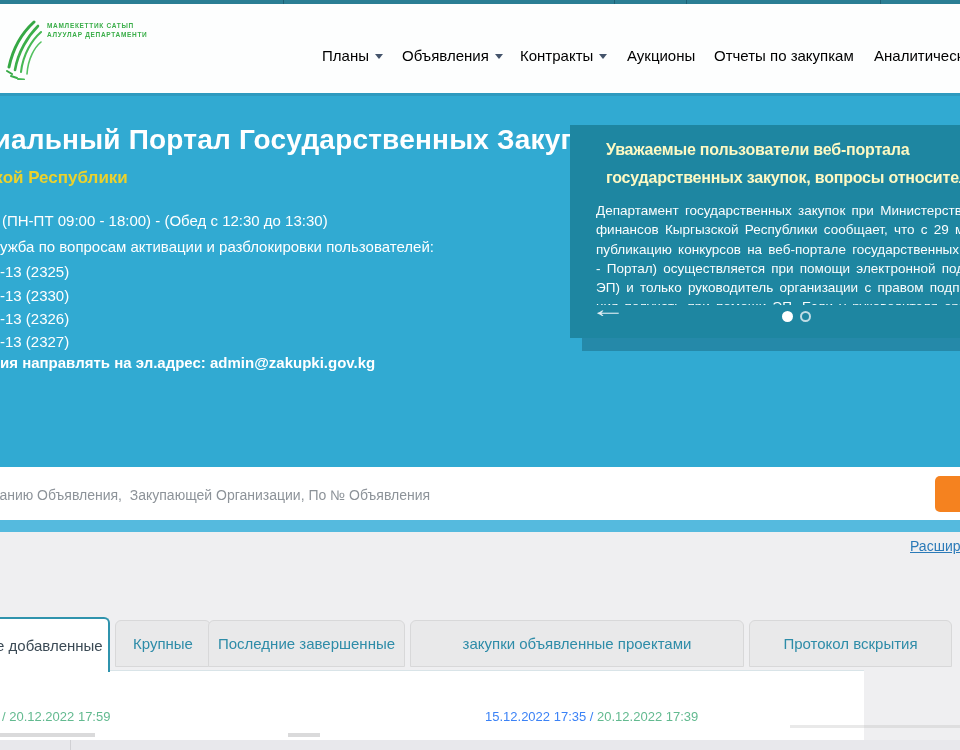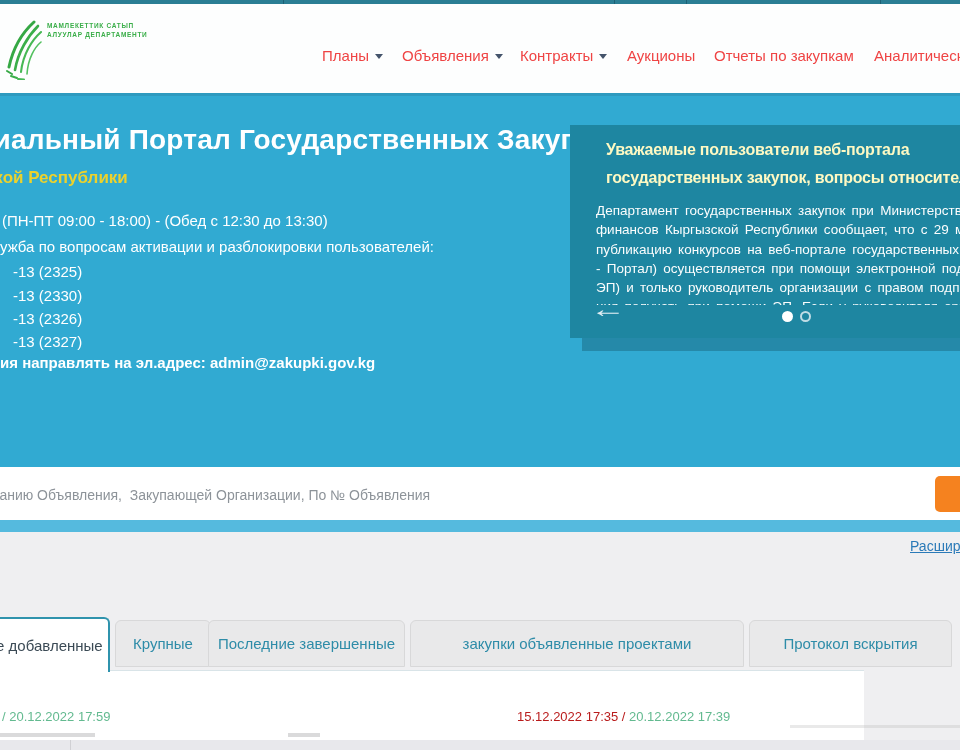--- a/index.html
+++ b/index.html
@@ -9,30 +9,30 @@
   }
   
   .topstrip{position:absolute;left:0;top:0;width:960px;height:4px;background:#2b7e94;}
   .topstrip .tick{position:absolute;top:0;width:1px;height:4px;background:#1d6075;}
   
   .site-header{position:absolute;left:0;top:4px;width:960px;height:89px;background:#fdfefe;}
   .logo{position:absolute;left:6px;top:16px;display:flex;align-items:flex-start;cursor:pointer;}
   .logo-text{margin-left:5px;}
   .logo-title{font-size:31px;font-weight:bold;color:#3aae49;letter-spacing:2px;line-height:1.05;}
   .logo-sub{font-size:6.5px;color:#3aae49;letter-spacing:0.7px;margin-top:2px;font-weight:bold;}
-  .nav-item{position:absolute;top:43px;font-size:15px;color:#ef4444;cursor:pointer;white-space:nowrap;}
+  .nav-item{position:absolute;top:43px;font-size:15px;color:#000000;cursor:pointer;white-space:nowrap;}
   .caret{display:inline-block;width:0;height:0;border-left:4px solid transparent;border-right:4px solid transparent;border-top:5px solid #44546b;margin-left:6px;vertical-align:2px;}
   
   .banner{position:absolute;left:0;top:93px;width:960px;height:374px;background:#31aad2;border-top:3px solid #2e9abf;box-sizing:border-box;}
   .banner .t{position:absolute;white-space:nowrap;color:#fff;}
   .banner-title{left:-88px;top:28px;font-size:28px;font-weight:bold;letter-spacing:0.2px;}
   .banner-subtitle{left:-80px;top:72px;font-size:17px;font-weight:bold;color:#ecd22c !important;}
   .line-hours{left:2px;top:116px;font-size:15px;}
   .line-support{left:0px;top:142px;font-size:15px;}
-  .phone{font-size:15px;left:0px;padding-left:13px;}
+  .phone{font-size:15px;left:0px;}
   .p0{top:167px}.p1{top:191px}.p2{top:214px}.p3{top:237px}
   .line-email{left:0px;top:258px;font-size:15px;font-weight:bold;}
   
   .announce{position:absolute;left:570px;top:29px;width:560px;height:213px;background:#1e86a1;box-shadow:12px 13px 0 rgba(16,77,95,0.35);}
   .announce .h{position:absolute;left:36px;font-size:16px;font-weight:bold;color:#fef9c3;white-space:nowrap;letter-spacing:-0.2px;}
   .h1{top:16px}.h2{top:44px}
   .announce-body{position:absolute;left:26px;top:76px;width:900px;height:104px;overflow:hidden;}
   .announce-body .bl{font-size:13.5px;line-height:19.3px;color:#fbfdfd;white-space:nowrap;word-spacing:2.5px;}
   .carousel-prev{position:absolute;left:20px;top:172px;font-size:24px;color:#e2eff4;cursor:pointer;transform:scaleX(1.5);transform-origin:left center;line-height:1;}
   .dots{position:absolute;left:212px;top:186px;display:flex;gap:7px;}
@@ -49,21 +49,21 @@
   .adv-link{position:absolute;left:910px;top:6px;font-size:14px;color:#2b7ab8;text-decoration:underline;white-space:nowrap;cursor:pointer;}
   .tab{position:absolute;top:88px;height:47px;box-sizing:border-box;border-radius:6px 6px 0 0;background:#e9e9ea;border:1px solid #d8d8d9;color:#2e8ca8;font-size:15px;display:flex;align-items:center;justify-content:center;white-space:nowrap;cursor:pointer;z-index:2;}
   .tab-active{top:85px;height:55px;left:-80px;width:190px;background:#fff;border:2px solid #2f93ad;border-bottom:none;color:#3b4a55;z-index:3;}
   .tab2{left:115px;width:96px;}
   .tab3{left:208px;width:197px;}
   .tab4{left:410px;width:334px;}
   .tab5{left:749px;width:203px;}
   
   .content{position:absolute;left:0;top:670px;width:864px;height:80px;background:#fff;border-top:1px solid #d9e4e8;box-sizing:border-box;z-index:1;}
   .dates{position:absolute;top:38px;font-size:13px;white-space:nowrap;}
-  .dates .g{color:#b91c1c;margin-left:32px;}
+  .dates .g{color:#3b82f6;}
   .dates .grn{color:#63ba90;}
   .dates-left{left:2px;}
   .dates-right{left:485px;}
   .smudge{position:absolute;background:#b5b5b7;height:4px;opacity:.5;}
   .s1{left:0;top:62px;width:95px;}
   .s2{left:288px;top:62px;width:32px;}
   .s3{left:790px;top:54px;width:235px;height:3px;opacity:.3;}
   .bottombar{position:absolute;left:0;top:69px;width:960px;height:11px;background:#e8e8ec;cursor:pointer;}
   .bottombar .bt{position:absolute;left:70px;top:0;width:1px;height:11px;background:#d0d0d4;}
 </style>

